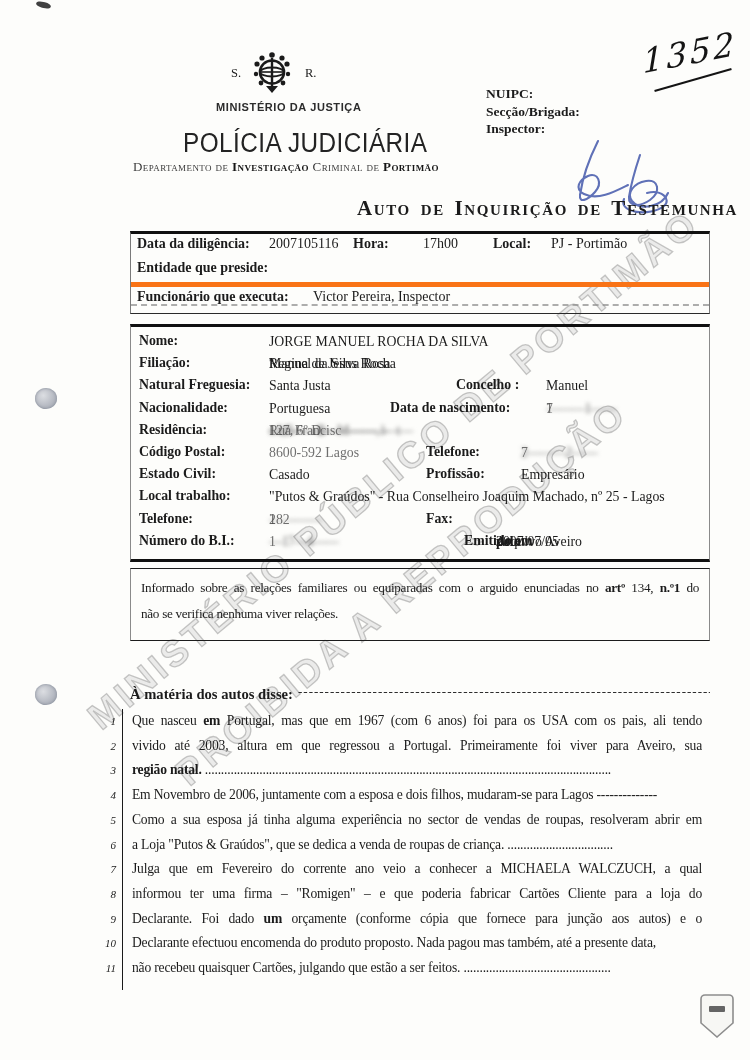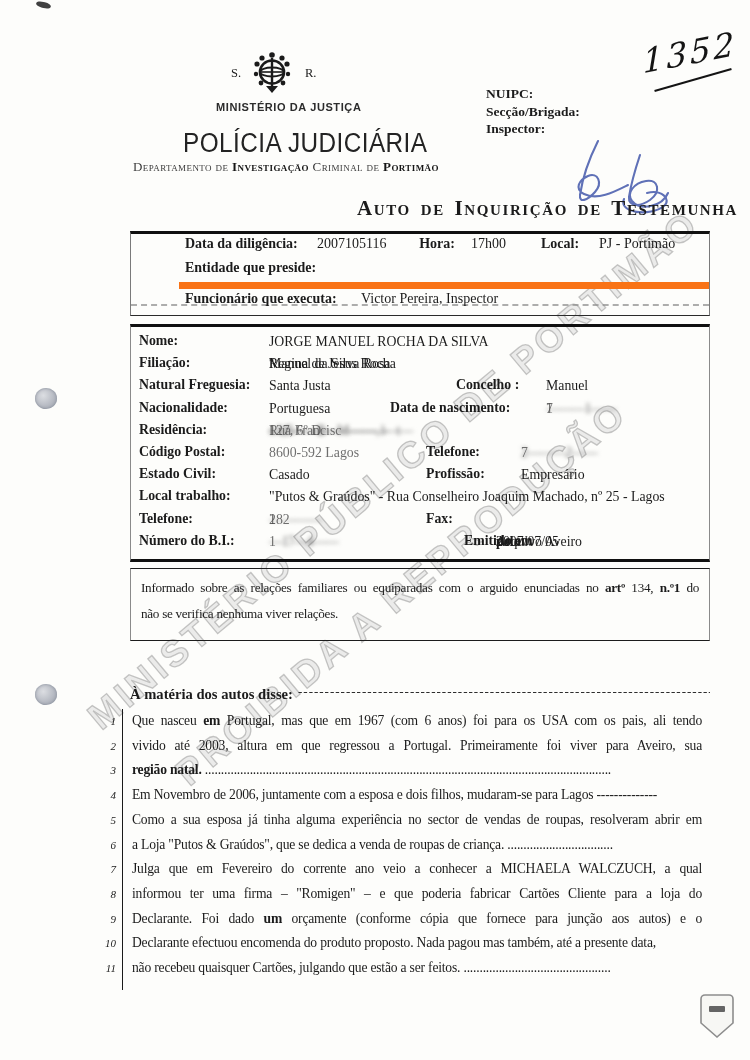--- a/index.html
+++ b/index.html
@@ -41,25 +41,25 @@
         font-size:33px;color:#141414;letter-spacing:3px;transform:rotate(-11deg) skewX(-10deg);}
   .hand-line{position:absolute;left:653px;top:79px;width:80px;border-top:2.6px solid #141414;
              transform:rotate(-16deg);}
 
   .doc-title{position:absolute;left:130px;top:196px;width:580px;text-align:right;padding-left:28px;
              font-weight:bold;font-size:21px;font-variant:small-caps;letter-spacing:1.6px;word-spacing:3px;}
 
   
   .tbl1{position:absolute;left:130px;top:231px;width:580px;border-top:3px solid #101010;
         border-bottom:1.5px solid #2a2a2a;border-left:1px solid #7a7a7a;border-right:1px solid #7a7a7a;
-        font-size:14px;box-sizing:border-box;padding-left:48px;}
+        font-size:14px;box-sizing:border-box;}
   .t1-row{display:flex;align-items:baseline;height:22px;padding:2px 6px 0 6px;}
-  .t1-row.rule{border-top:7px solid #f97316;height:24px;}
+  .t1-row.rule{border-top:5px solid #f97316;height:24px;}
   .t1-row .bl{font-weight:bold;}
-  .w136{width:132px;} .w86{width:84px;} .w58{width:54px;text-align:right;} .w70{width:70px;margin-left:16px;} .w60{width:58px;}
+  .w136{width:132px;} .w86{width:84px;} .w58{width:54px;} .w70{width:70px;margin-left:16px;} .w60{width:58px;}
   .t1-row .fx{flex:1;}
 
   
   .tbl2{position:absolute;left:130px;top:324px;width:580px;border-top:3px solid #101010;
         border-bottom:3px solid #101010;border-left:1px solid #8a8a8a;border-right:1px solid #8a8a8a;
         box-sizing:border-box;padding:5px 0 5px 0;}
   .w-row{position:relative;height:22.2px;font-size:13.8px;}
   .w-row span{position:absolute;top:1px;white-space:nowrap;}
   .w-row .lbl{left:8px;font-weight:bold;}
   .w-row .val{left:138px;}

